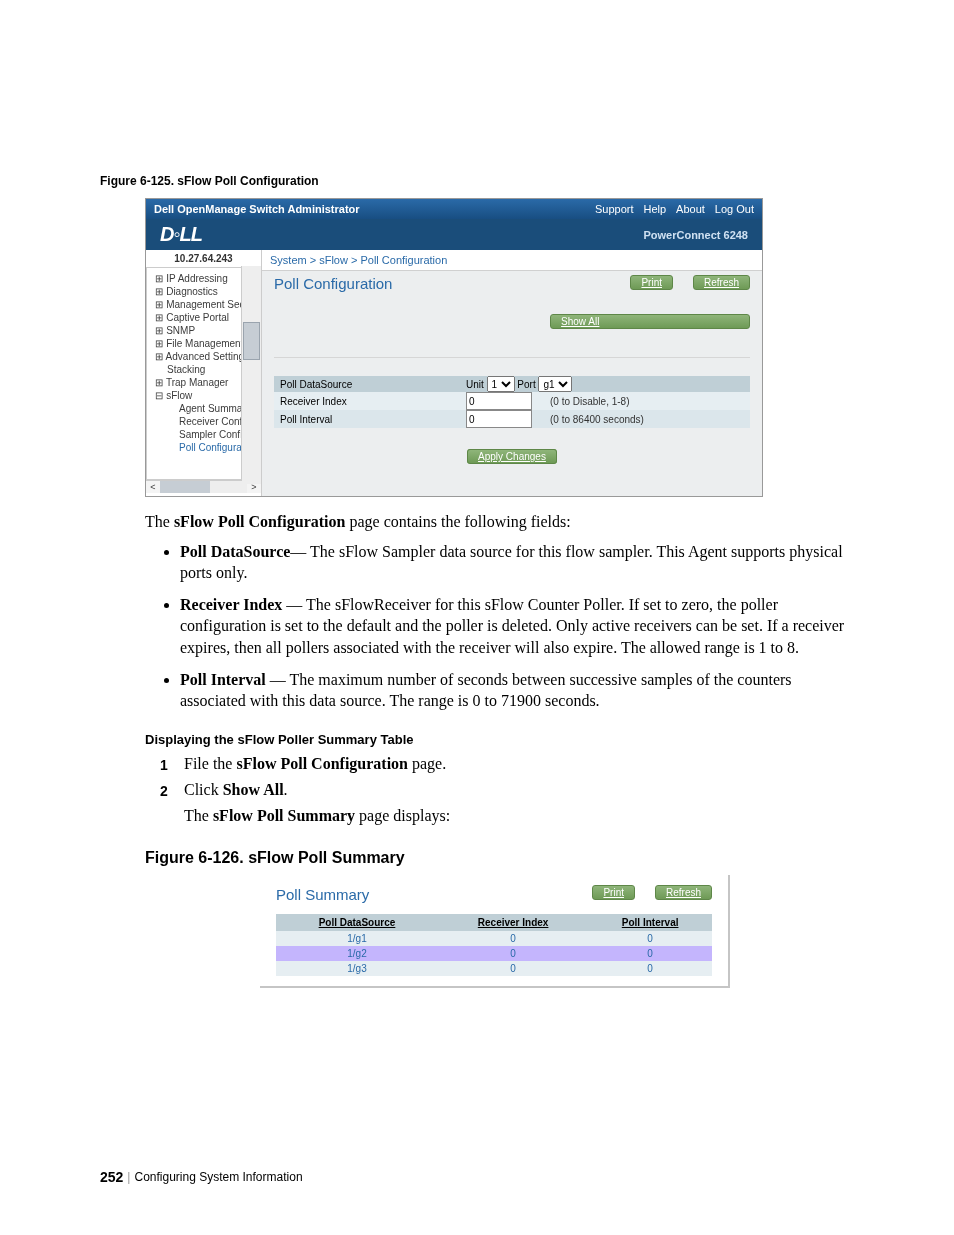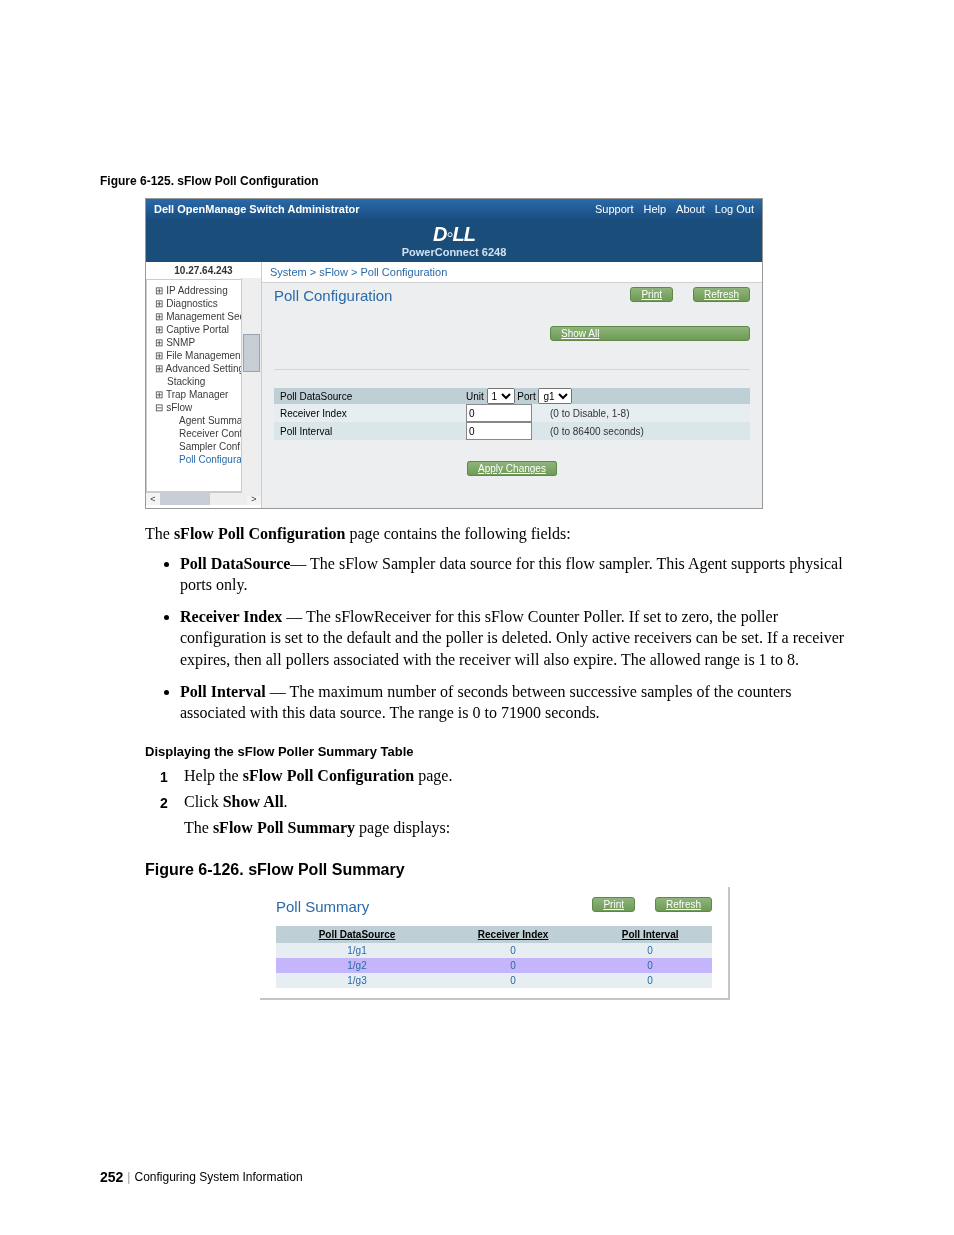--- a/index.html
+++ b/index.html
@@ -40,21 +40,20 @@
   .ss1-brand {
     background: #1a4d7a;
     display: flex;
     align-items: center;
     justify-content: space-between;
     padding: 4px 14px;
     color: #cfe1f2;
     font-family: Arial, Helvetica, sans-serif;
     font-size: 11px;
     font-weight: bold;
-    flex-direction: column;
   }
   .ss1-logo {
     font-style: italic;
     font-size: 20px;
     color: #fff;
     letter-spacing: -1px;
   }
   .ss1-bc {
     background: #fff;
     border-bottom: 1px solid #d0d0d0;
@@ -263,21 +262,21 @@
   </div>
 
   <ul class="bullets">
     <li><b>Poll DataSource</b><span>— The sFlow Sampler data source for this flow sampler. This Agent supports physical ports only.</span></li>
     <li><b>Receiver Index </b><span>— The sFlowReceiver for this sFlow Counter Poller. If set to zero, the poller configuration is set to the default and the poller is deleted. Only active receivers can be set. If a receiver expires, then all pollers associated with the receiver will also expire. The allowed range is 1 to 8.</span></li>
     <li><b>Poll Interval </b><span>— The maximum number of seconds between successive samples of the counters associated with this data source. The range is 0 to 71900 seconds.</span></li>
   </ul>
 
   <div class="sect-head">Displaying the sFlow Poller Summary Table</div>
   <ol class="steps">
-    <li><span>Help the </span><b>sFlow Poll Configuration</b><span> page.</span></li>
+    <li><span>File the </span><b>sFlow Poll Configuration</b><span> page.</span></li>
     <li><span>Click </span><b>Show All</b><span>.</span></li>
   </ol>
   <div class="step-sub">
     <span>The </span><b>sFlow Poll Summary</b><span> page displays:</span>
   </div>
 
   <div class="fig-caption2">Figure 6-126.    sFlow Poll Summary</div>
 
   <div class="screenshot-2">
     <div class="ss2-title">

